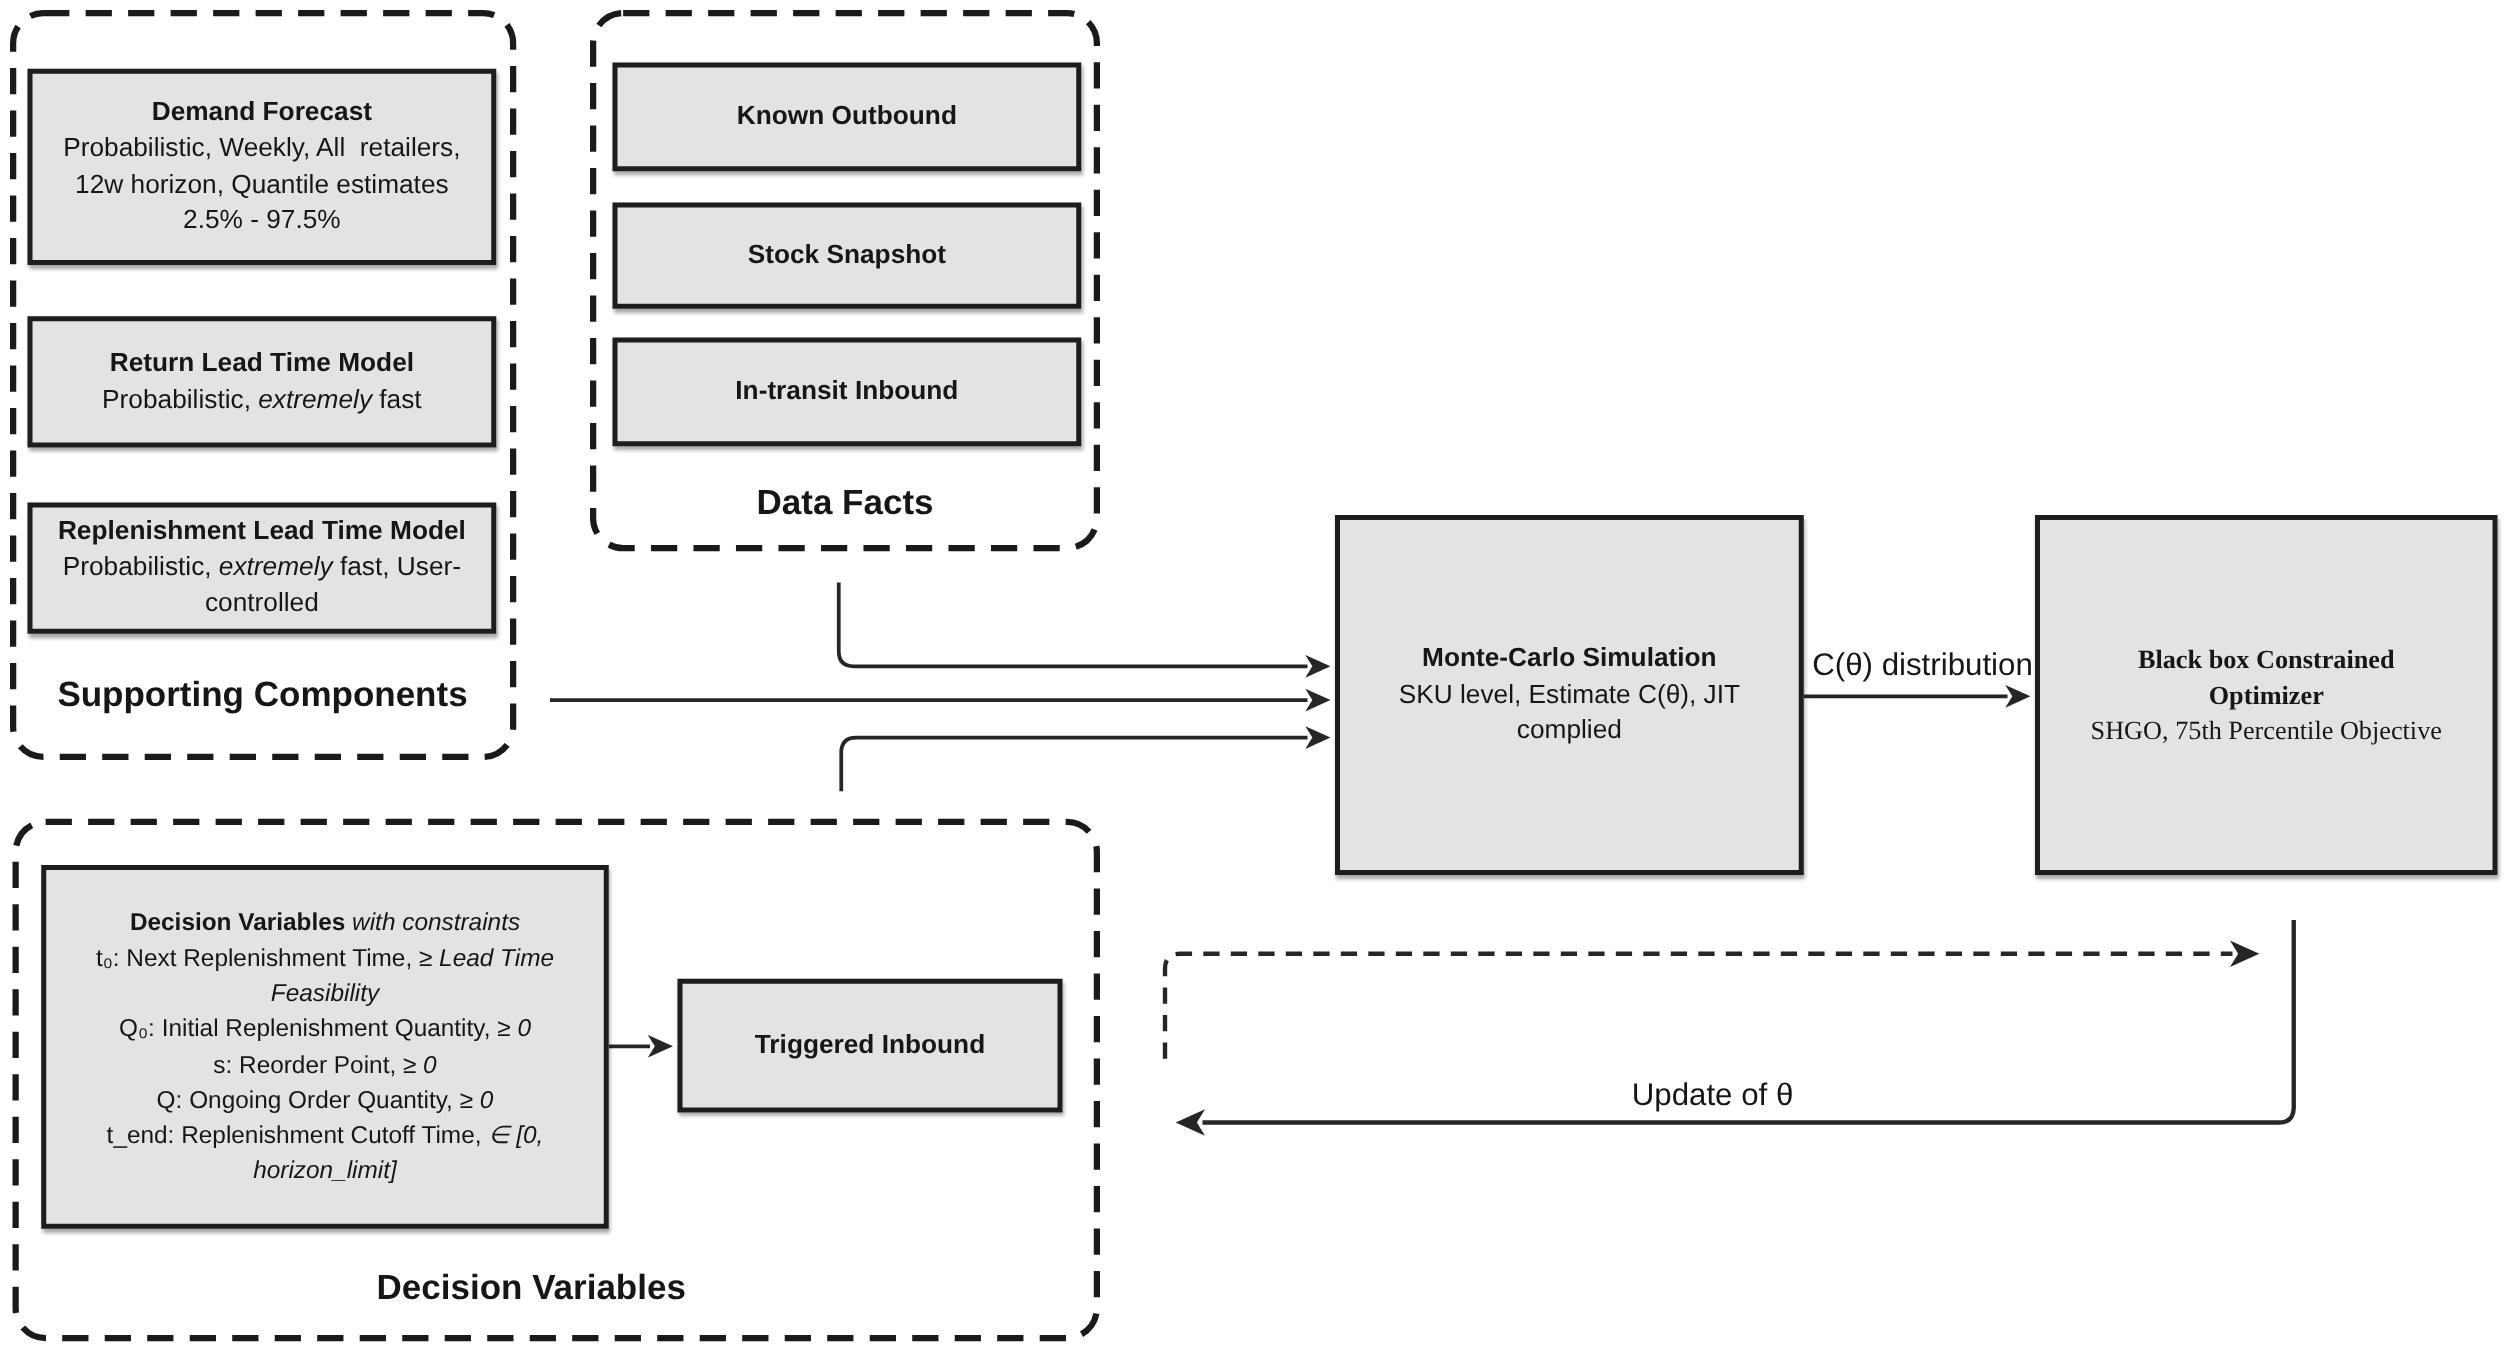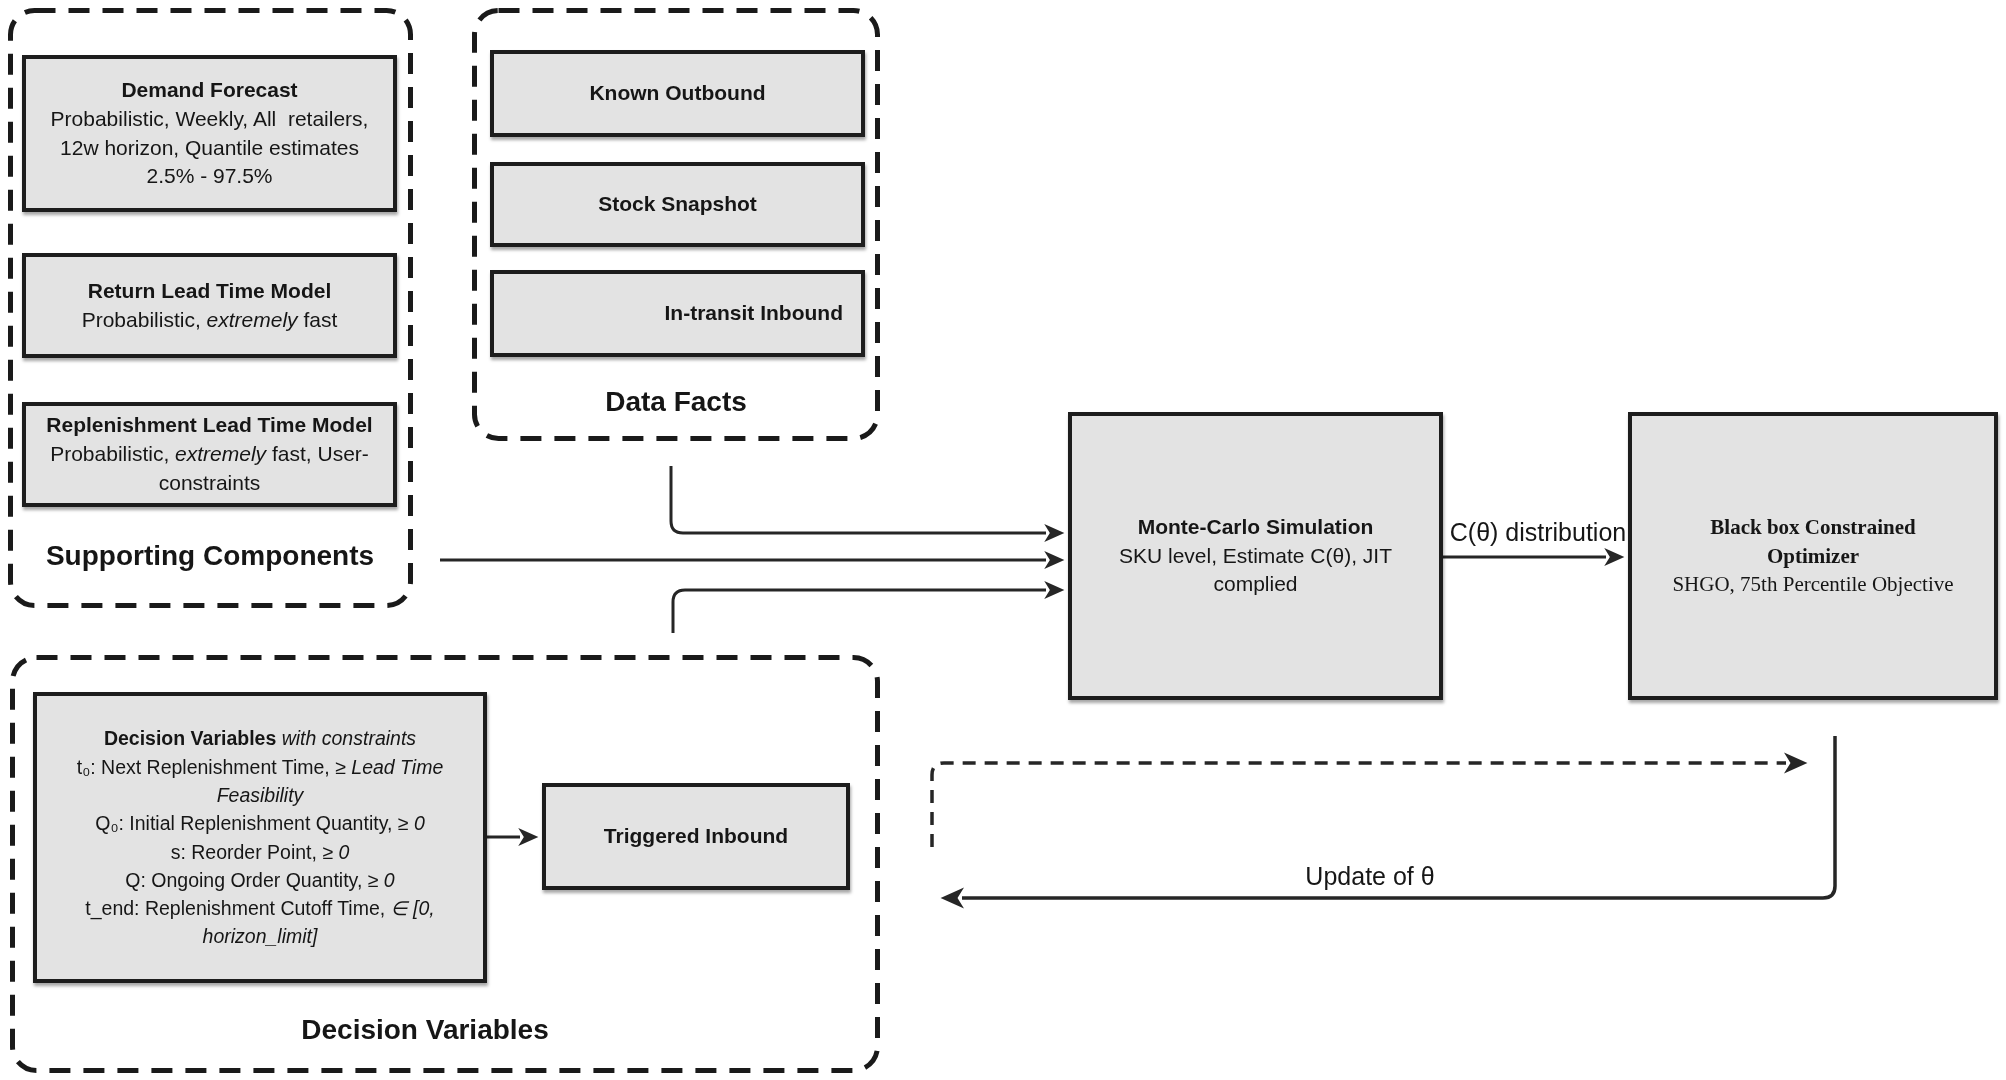--- a/index.html
+++ b/index.html
@@ -77,31 +77,31 @@
       <div class="line"><span>12w horizon, Quantile estimates</span></div>
       <div class="line"><span>2.5% - 97.5%</span></div>
     </div>
   <div class="node" style="left:22px;top:253px;width:375px;height:105px;">
       <div class="line"><span class="b">Return Lead Time Model</span></div>
       <div class="line"><span>Probabilistic, </span><span class="i">extremely</span><span> fast</span></div>
     </div>
   <div class="node" style="left:22px;top:402px;width:375px;height:105px;">
       <div class="line"><span class="b">Replenishment Lead Time Model</span></div>
       <div class="line"><span>Probabilistic, </span><span class="i">extremely</span><span> fast, User-</span></div>
-      <div class="line"><span>constraints</span></div>
+      <div class="line"><span>controlled</span></div>
     </div>
   <div class="glabel" style="left:8px;top:540px;width:404px;">Supporting Components</div>
 
   <div class="node" style="left:490px;top:50px;width:375px;height:87px;">
       <div class="line"><span class="b">Known Outbound</span></div>
     </div>
   <div class="node" style="left:490px;top:162px;width:375px;height:85px;">
       <div class="line"><span class="b">Stock Snapshot</span></div>
     </div>
-  <div class="node" style="left:490px;top:270px;width:375px;height:87px;align-items:flex-end;">
+  <div class="node" style="left:490px;top:270px;width:375px;height:87px;">
       <div class="line"><span class="b">In-transit Inbound</span></div>
     </div>
   <div class="glabel" style="left:472px;top:386px;width:408px;">Data Facts</div>
 
   <div class="node" style="left:1068px;top:412px;width:375px;height:288px;">
       <div class="line"><span class="b">Monte-Carlo Simulation</span></div>
       <div class="line"><span>SKU level, Estimate C(θ), JIT</span></div>
       <div class="line"><span>complied</span></div>
     </div>
 

